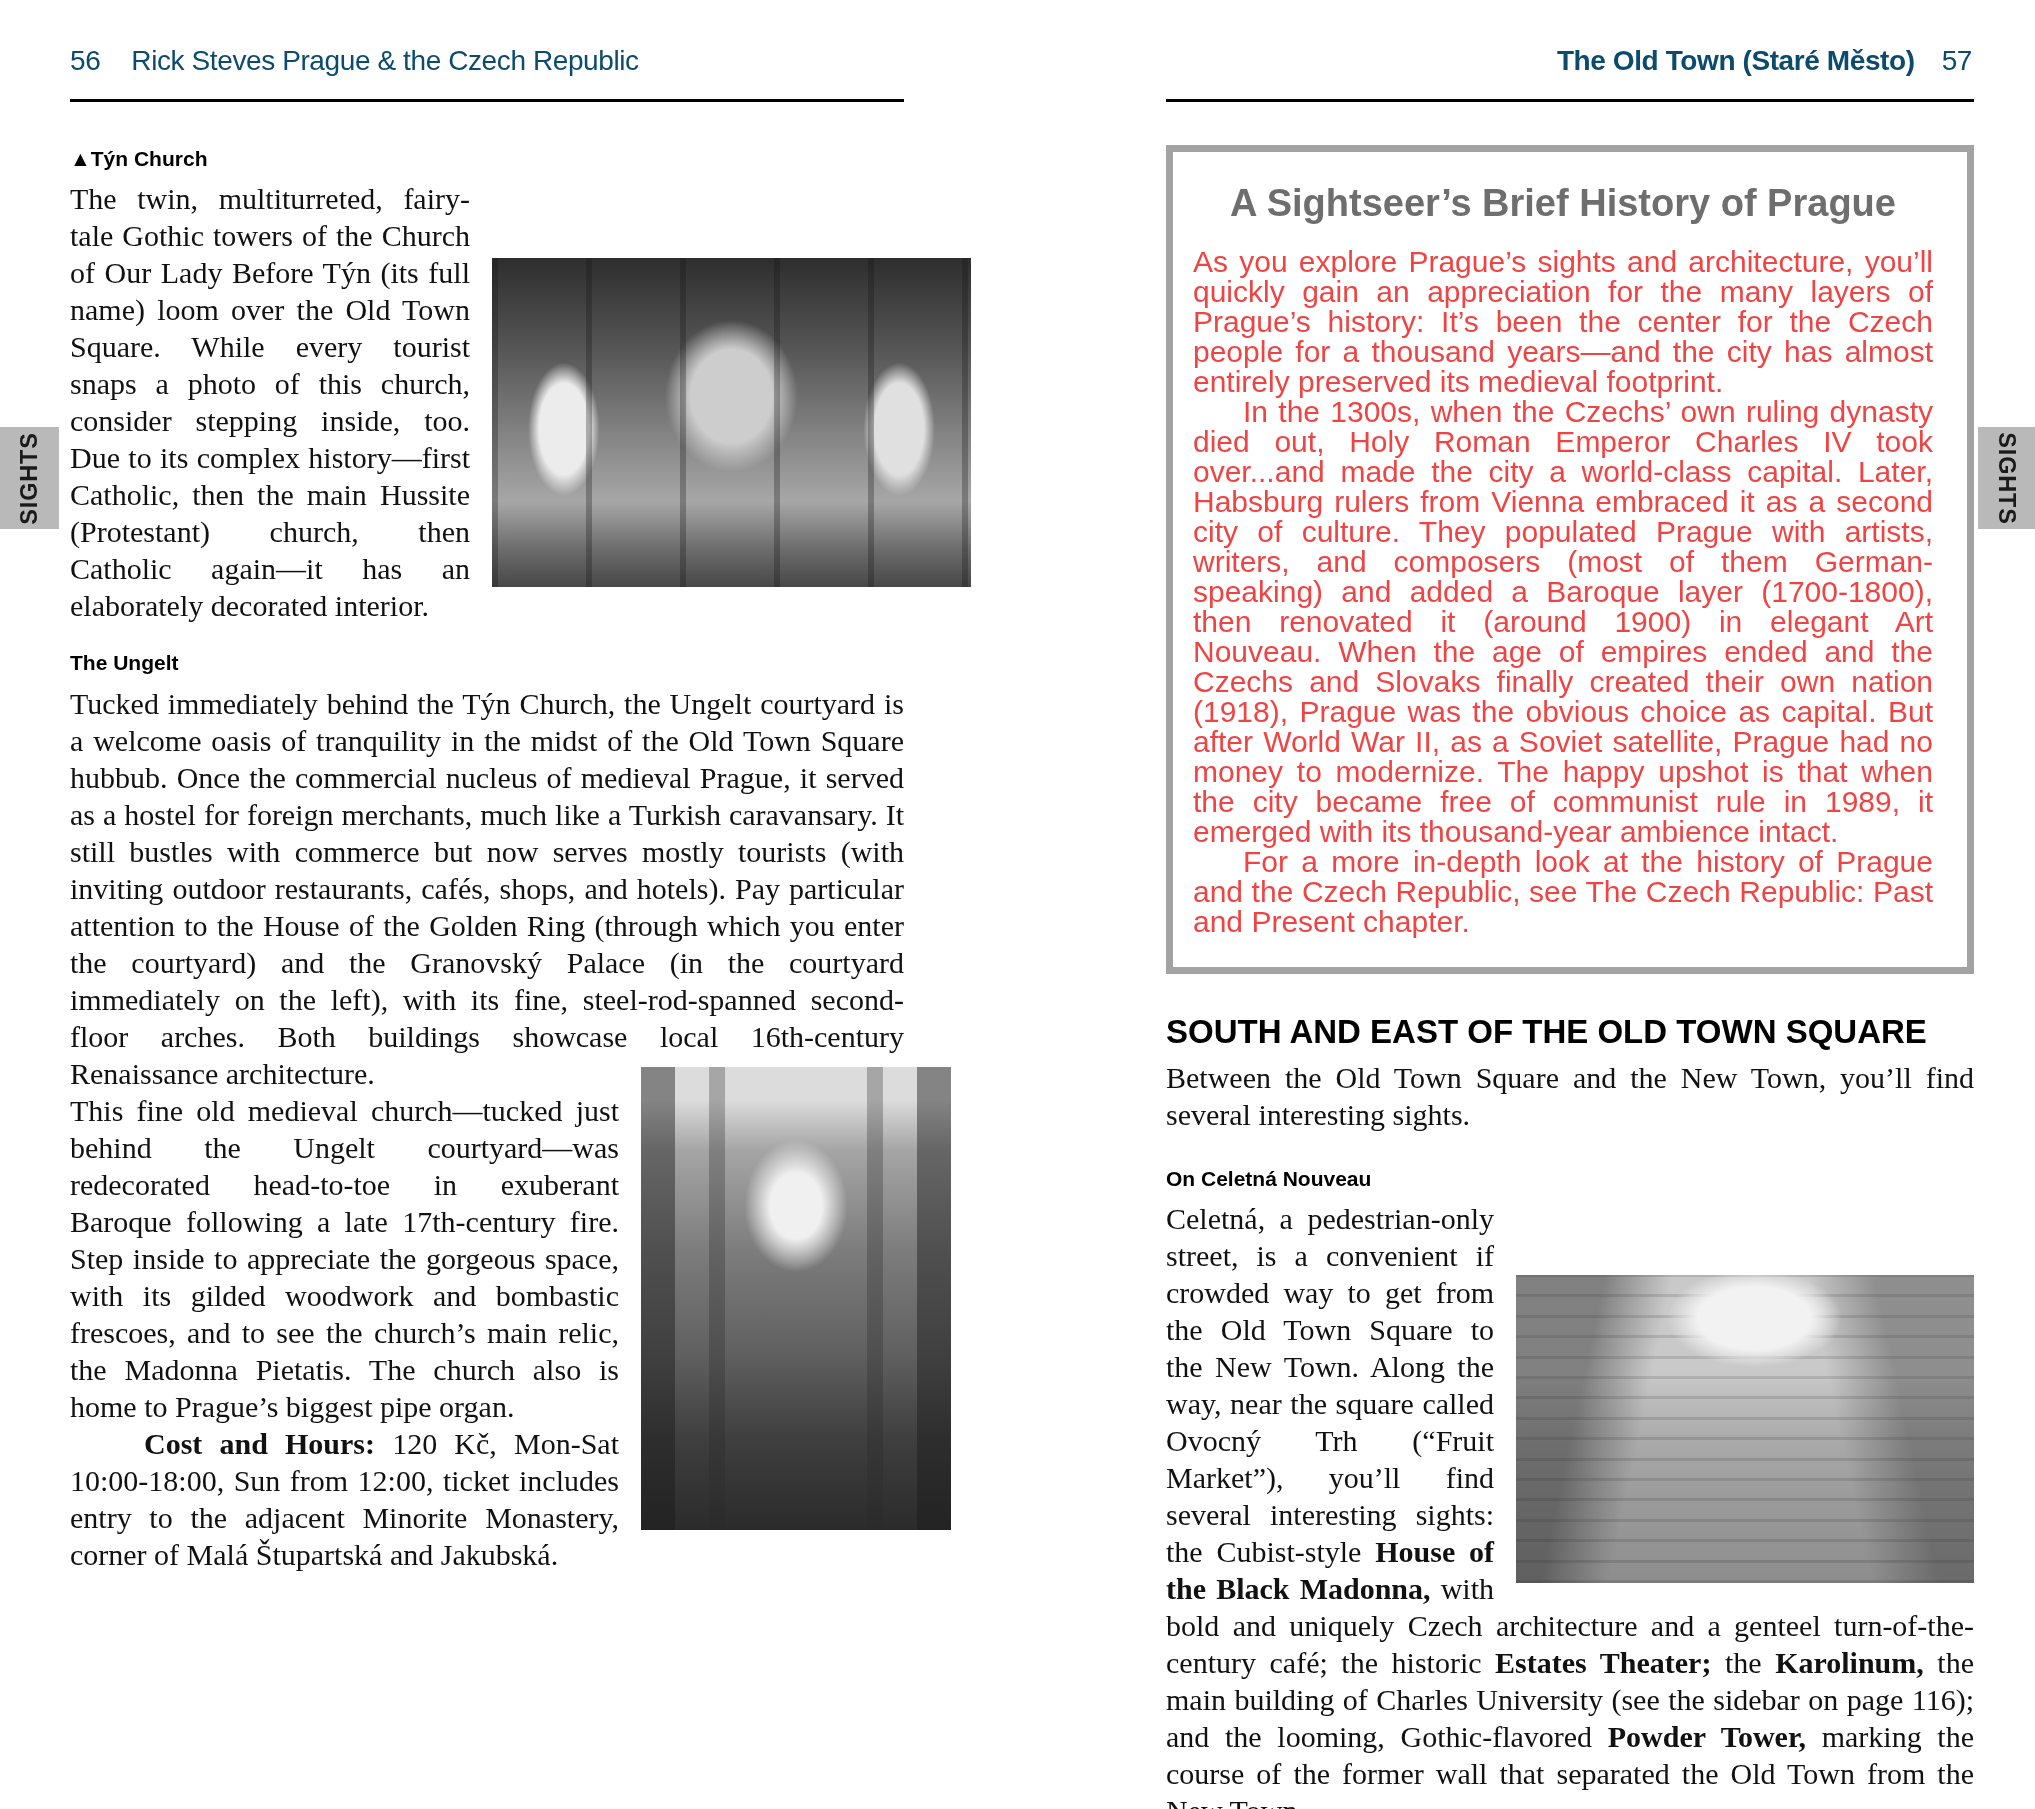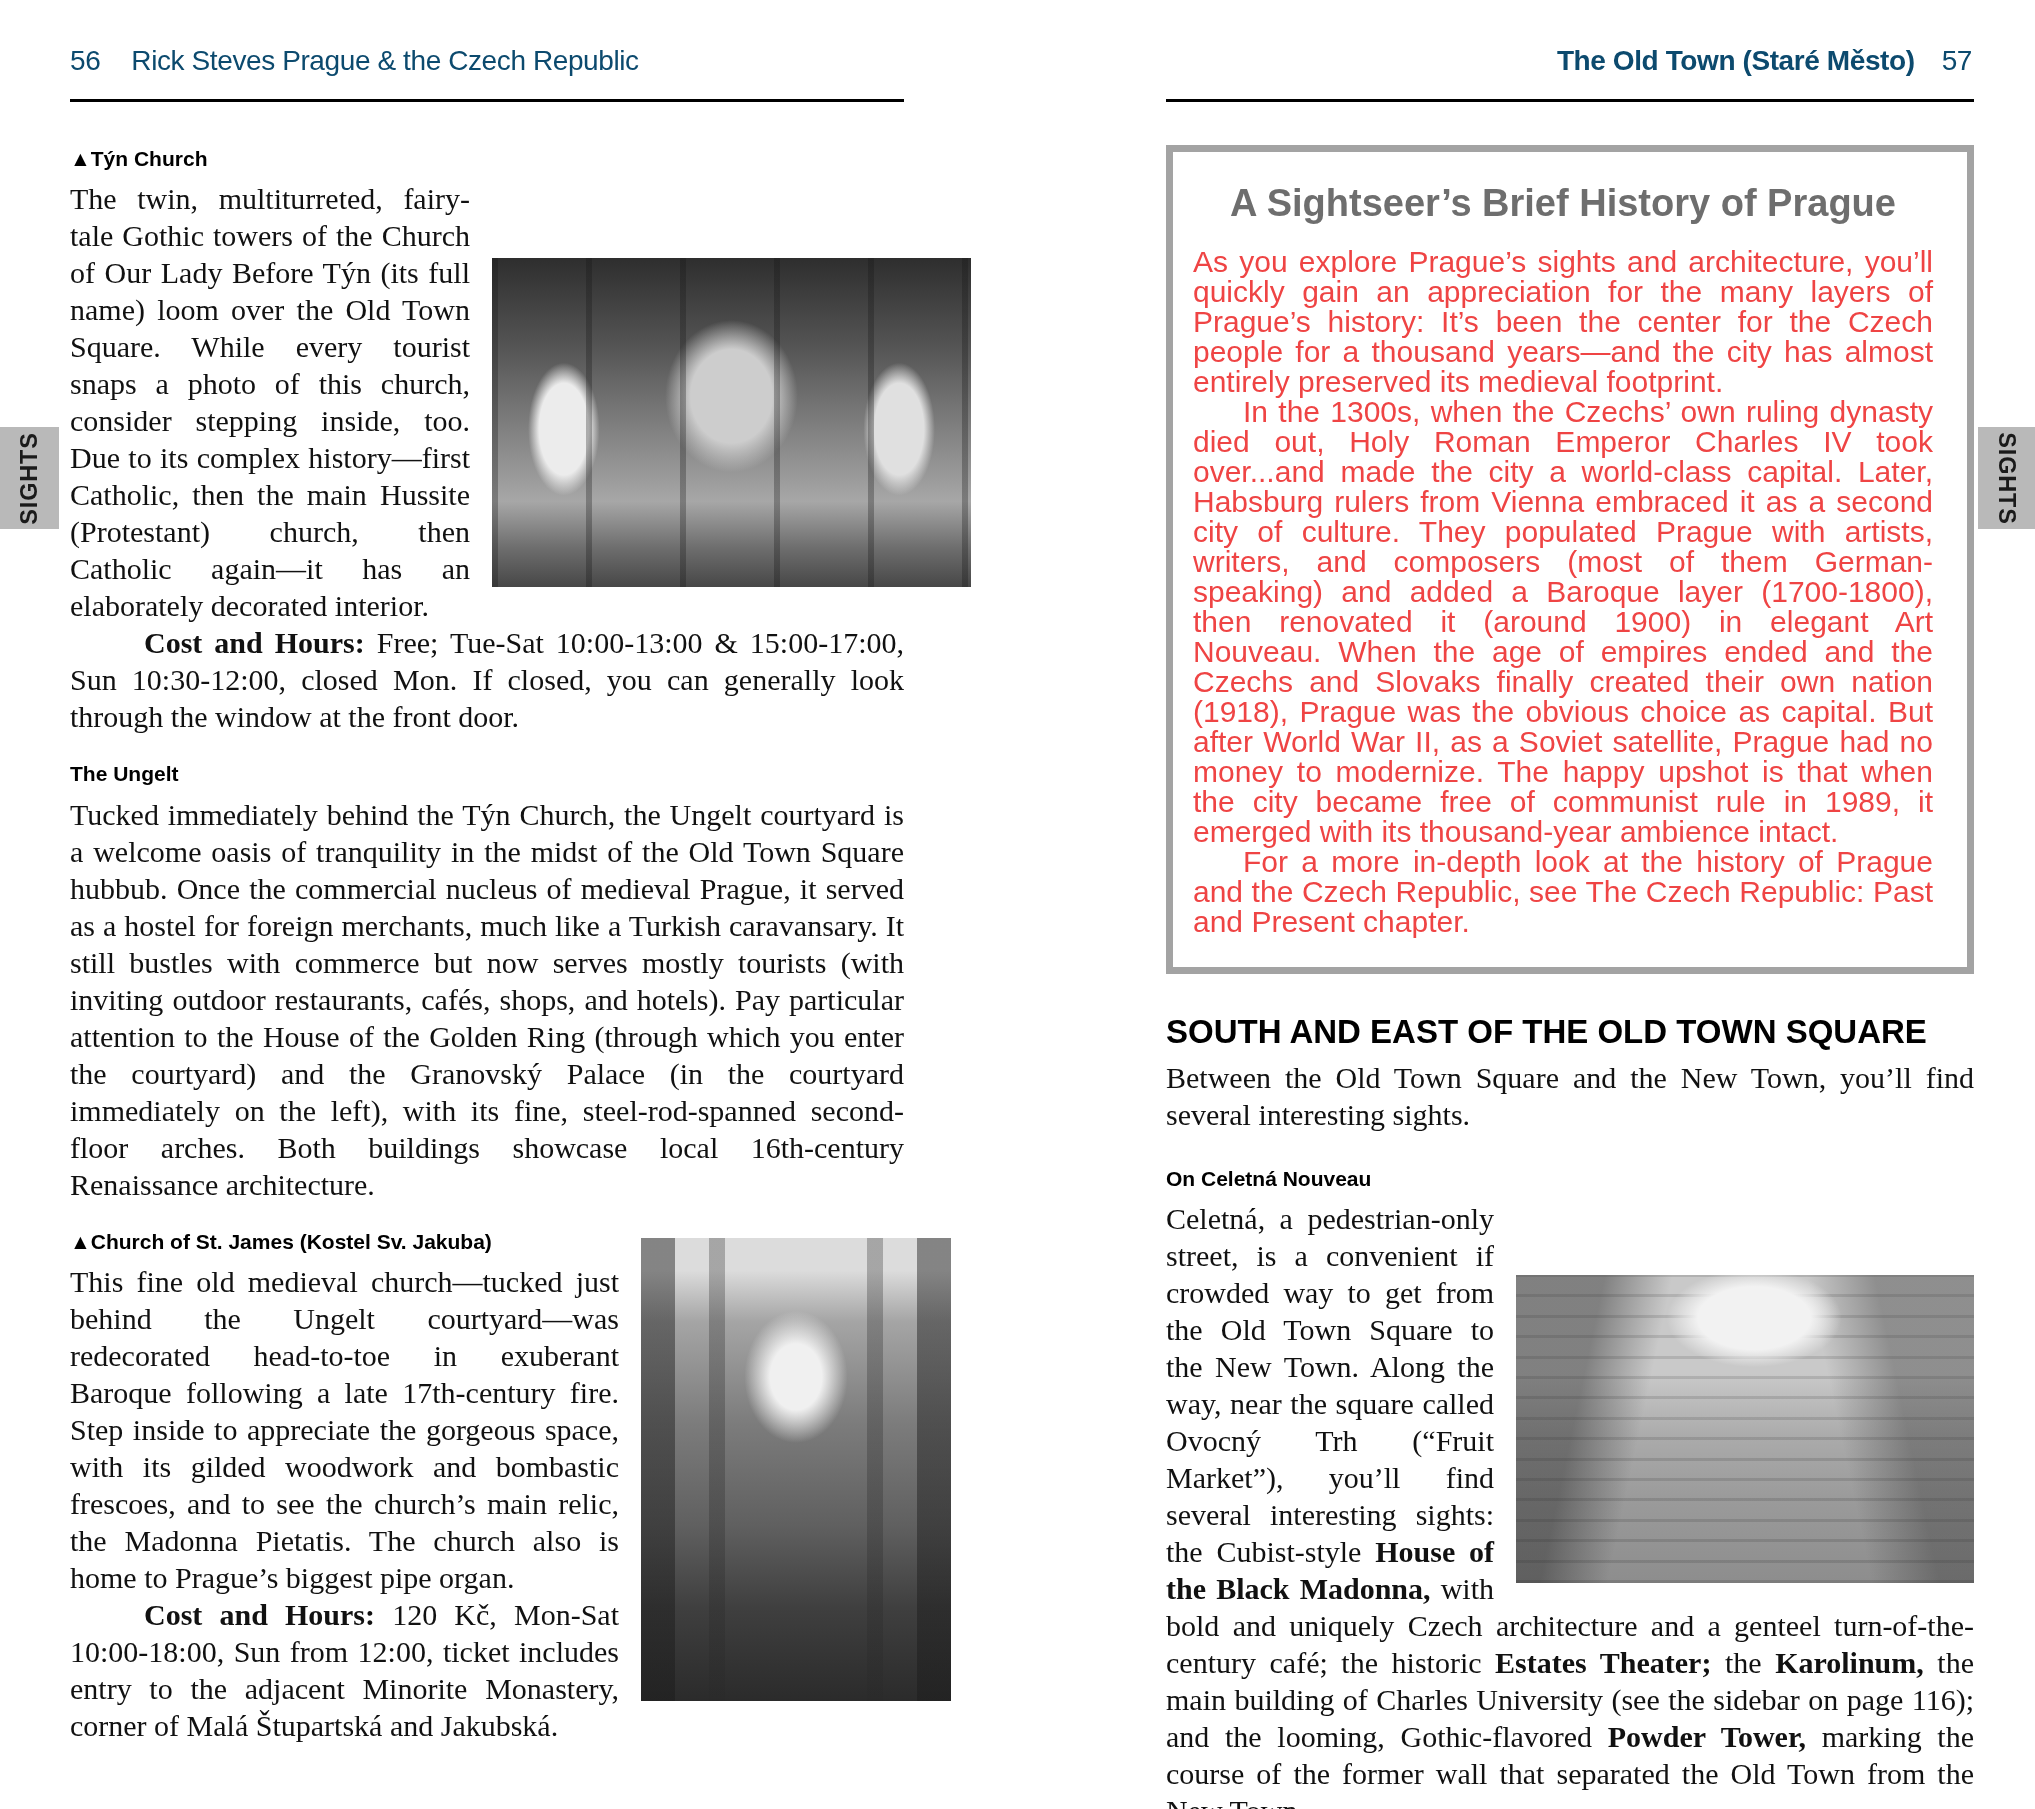--- a/index.html
+++ b/index.html
@@ -99,26 +99,24 @@
   <span>SIGHTS</span>
 </div>
 <div class="tab tab-right">
   <span>SIGHTS</span>
 </div>
 
 <div class="col col-left">
 
   <h3 class="sec first">▲Týn Church</h3>
   <p class="body"><span class="ph ph-tyn"></span><span><span>The twin, multiturreted, fairy-tale Gothic towers of the Church of Our Lady Before Týn (its full name) loom over the Old Town Square. While every tourist snaps a photo of this church, consider stepping inside, too. Due to its complex history—first Catholic, then the main Hussite (Protestant) church, then Catholic again—it has an elaborately decorated interior.</span></span></p>
-  <p class="body indent"><b>Cost and Hours:</b><span> Free; Tue-Sat 10:00-13:00 &amp; 15:00-17:00, Sun 10:30-12:00, closed Mon. If closed, you can generally look through the window at the front door.</span></p>
 
   <h3 class="sec">The Ungelt</h3>
   <p class="body"><span>Tucked immediately behind the Týn Church, the Ungelt courtyard is a welcome oasis of tranquility in the midst of the Old Town Square hubbub. Once the commercial nucleus of medieval Prague, it served as a hostel for foreign merchants, much like a Turkish caravansary. It still bustles with commerce but now serves mostly tourists (with inviting outdoor restaurants, cafés, shops, and hotels). Pay particular attention to the House of the Golden Ring (through which you enter the courtyard) and the Granovský Palace (in the courtyard immediately on the left), with its fine, steel-rod-spanned second-floor arches. Both buildings showcase local 16th-century Renaissance architecture.</span></p>
 
-  <h3 class="sec">▲Church of St. James (Kostel Sv. Jakuba)</h3>
   <p class="body"><span class="ph ph-james"></span><span><span>This fine old medieval church—tucked just behind the Ungelt courtyard—was redecorated head-to-toe in exuberant Baroque following a late 17th-century fire. Step inside to appreciate the gorgeous space, with its gilded woodwork and bombastic frescoes, and to see the church’s main relic, the Madonna Pietatis. The church also is home to Prague’s biggest pipe organ.</span></span></p>
   <p class="body indent"><b>Cost and Hours:</b><span> 120 Kč, Mon-Sat 10:00-18:00, Sun from 12:00, ticket includes entry to the adjacent Minorite Monastery, corner of Malá Štupartská and Jakubská.</span></p>
 
 </div>
 
 <div class="col col-right">
 
   <div class="hbox">
     <h2>A Sightseer’s Brief History of Prague</h2>
     <p>As you explore Prague’s sights and architecture, you’ll quickly gain an appreciation for the many layers of Prague’s history: It’s been the center for the Czech people for a thousand years—and the city has almost entirely preserved its medieval footprint.</p>

